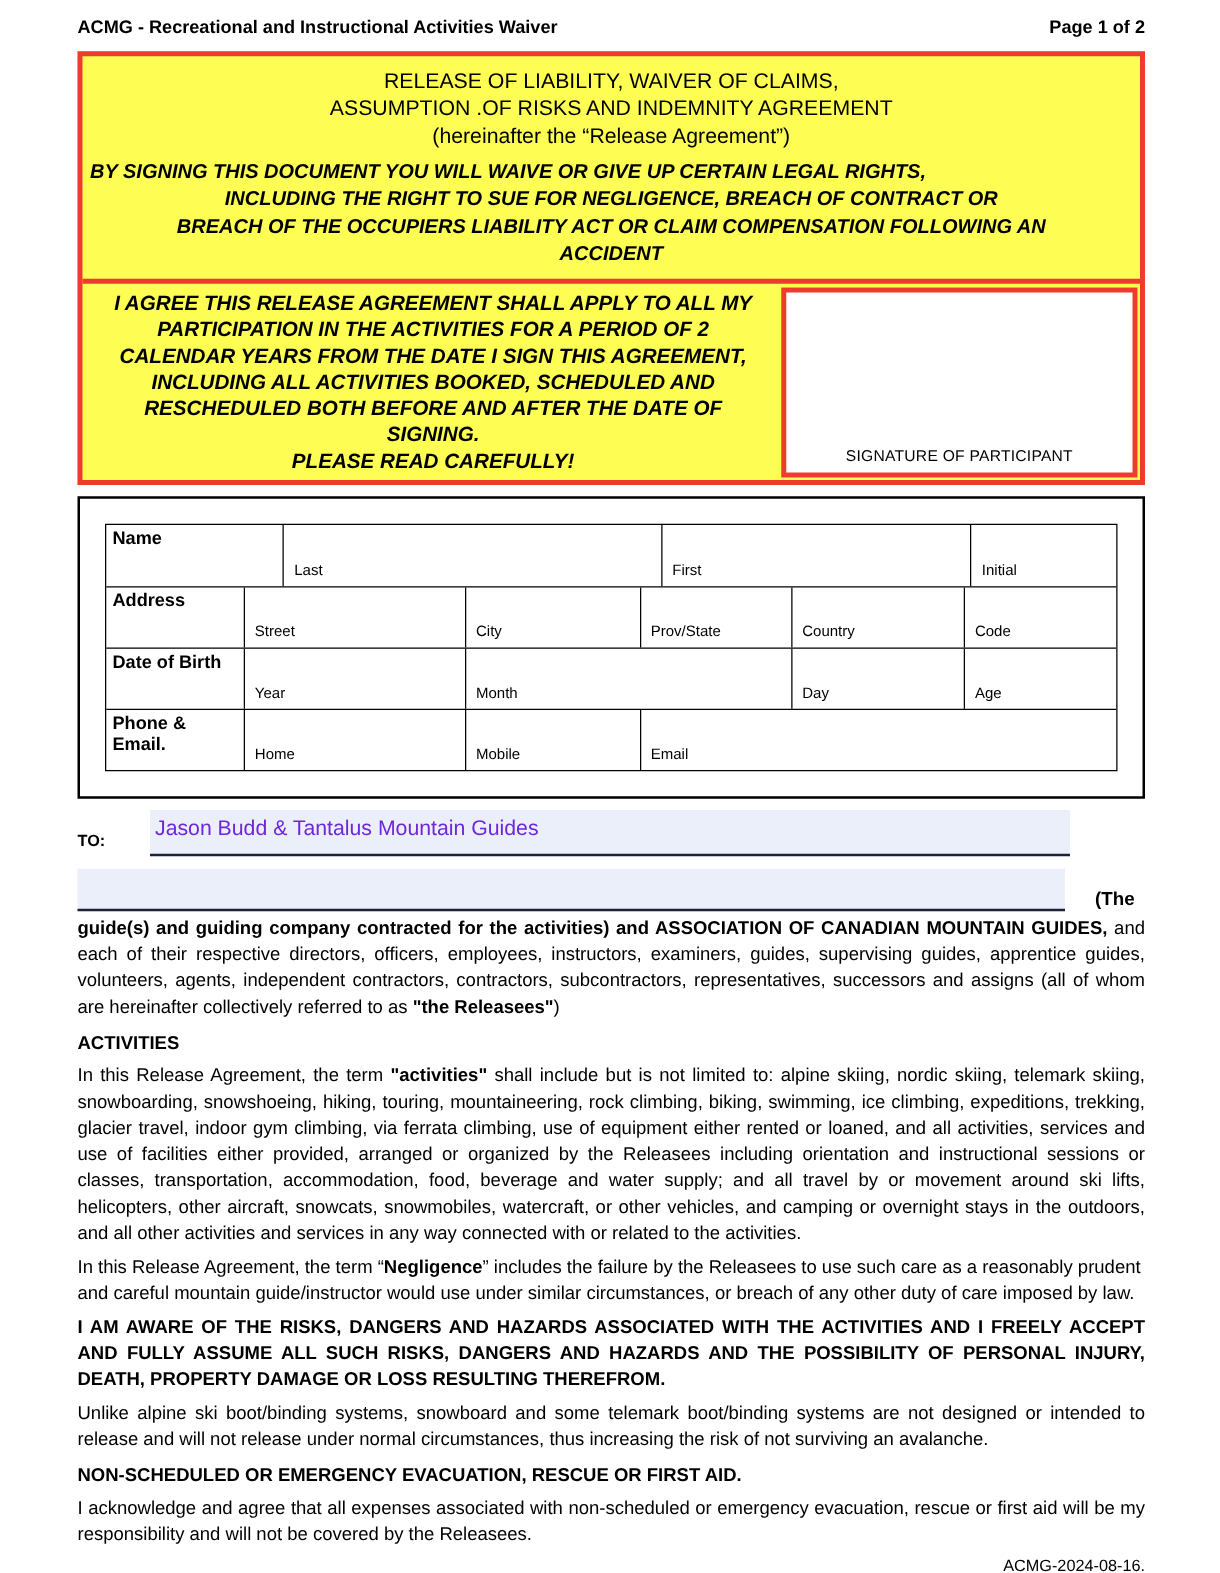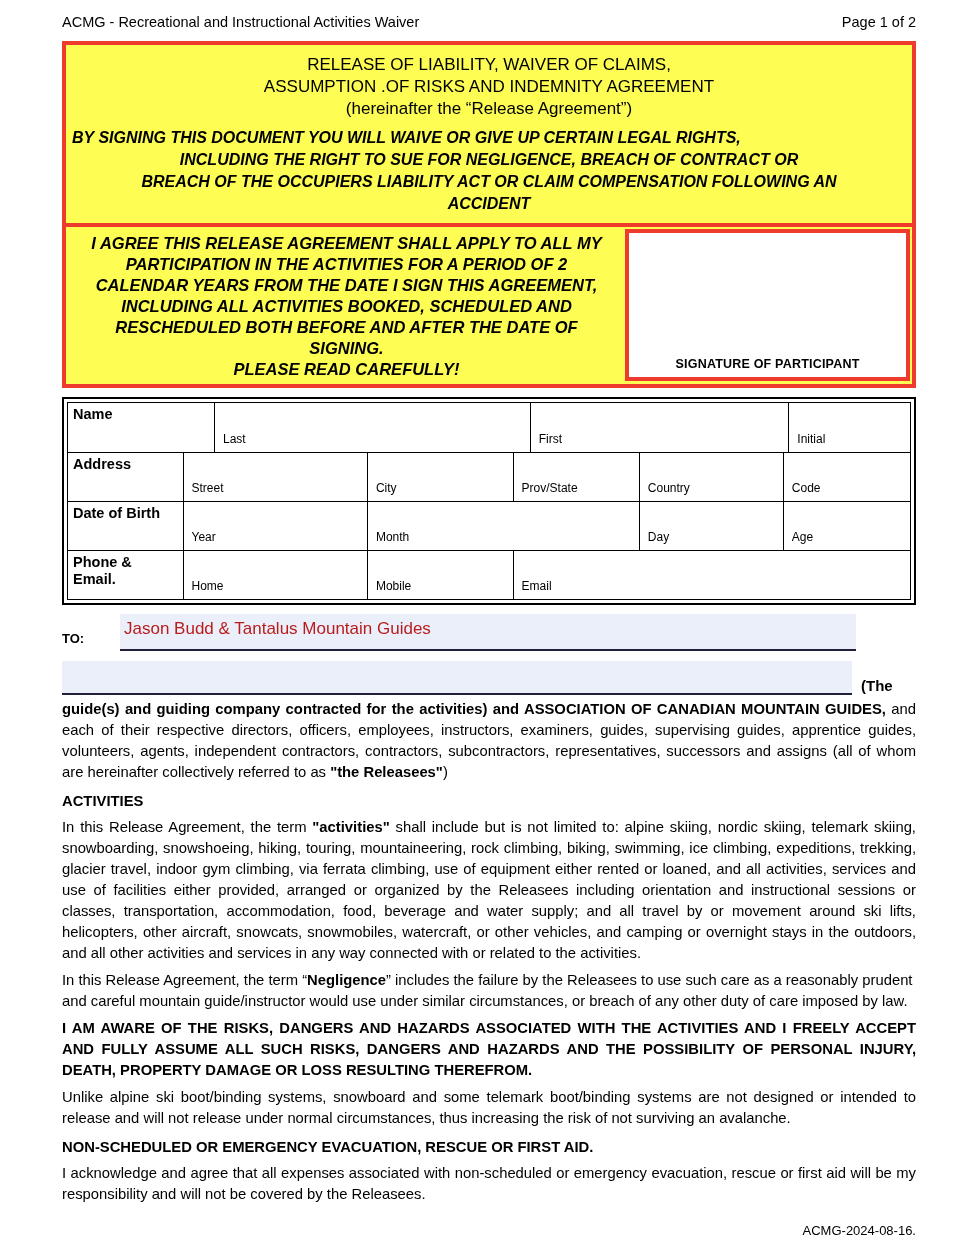--- a/index.html
+++ b/index.html
@@ -11,65 +11,65 @@
     height: 1258px;
     margin: 0 auto;
     background: #ffffff;
     overflow: hidden;
     display: flex;
     flex-direction: column;
     padding: 14px 60px 20px 62px;
   }
 
   
-  .doc-header { display: flex; justify-content: space-between; align-items: baseline; font-size: 14.5px; font-weight: normal; }
+  .doc-header { display: flex; justify-content: space-between; align-items: baseline; font-size: 14.5px; font-weight: bold; }
 
   
   .notice-box { margin-top: 11px; border: 4px solid #ee3b2d; background: #fdfd54; }
   .notice-top { padding: 9px 6px 8px 6px; border-bottom: 4px solid #ee3b2d; }
   .title-line { text-align: center; font-weight: normal; font-size: 17px; line-height: 22px; }
   .warning-block { margin-top: 7px; }
   .warn-line { text-align: center; font-weight: bold; font-size: 16px; line-height: 22px; font-style: italic; }
   .warn-line.first { text-align: left; }
-  .notice-bottom { display: flex; align-items: flex-start; }
+  .notice-bottom { display: flex; align-items: center; }
   .agreement-area { flex: 1; padding: 6px 10px 4px 12px; text-align: center; }
   .agreement-text { font-weight: bold; font-style: italic; font-size: 16.5px; line-height: 21px; }
   .read-carefully { font-weight: bold; font-style: italic; font-size: 16.5px; line-height: 21px; }
   .signature-box {
     width: 285px; background: #ffffff; border: 4px solid #ee3b2d; margin: 2px 2px 2px 0;
     position: relative; min-height: 152px;
   }
   .signature-label {
     position: absolute; bottom: 6px; left: 0; right: 0;
-    text-align: center; font-weight: bold; font-size: 12.5px; letter-spacing: 0.2px;
+    text-align: center; font-weight: normal; font-size: 12.5px; letter-spacing: 0.2px;
   }
 
   
-  .info-table { margin-top: 9px; border: 2px solid #000; padding: 3px; }
+  .info-table { margin-top: 9px; border: 2px solid #000; padding: 20px; }
   .info-table-inner { border: 1px solid #000; }
   .trow { display: flex; height: 49px; border-top: 1px solid #000; }
   .trow:first-child { border-top: none; }
   .tcell { border-left: 1px solid #000; position: relative; }
   .tcell:first-child { border-left: none; }
   .th { font-weight: bold; font-size: 14.5px; padding: 3px 5px; line-height: 17px; }
   .sublabel { position: absolute; left: 8px; bottom: 6px; font-size: 12px; color: #000; }
   .cw-136 { width: 13.6%; } .cw-392 { width: 39.2%; margin-left: 36px; } .cw-321 { width: 32.1%; }
   .cw-151 { width: 15.1%; } .cw-219 { width: 21.9%; } .cw-173 { width: 17.3%; }
   .cw-150 { width: 15.0%; } .cw-171 { width: 17.1%; } .cw-323 { width: 32.3%; }
   .cw-322 { width: 32.2%; }
 
   
   .to-section { margin-top: 9px; }
   .to-row1 { display: flex; align-items: flex-end; margin-right: 60px; }
   .to-label { font-weight: bold; font-size: 13px; width: 58px; padding-bottom: 5px; }
   .field { background: #ebeffa; border-bottom: 2px solid #20203a; }
-  .field-1 { flex: 1; height: 37px; font-size: 17px; color: #b91c1c; padding: 5px 2px 2px 4px; }
+  .field-1 { flex: 1; height: 37px; font-size: 17px; color: #6d28d9; padding: 5px 2px 2px 4px; }
   .to-row2 { display: flex; align-items: flex-end; margin-top: 10px; }
   .field-2 { flex: 1; height: 34px; }
-  .to-suffix { width: 64px; font-weight: bold; font-size: 15px; padding-left: 9px; line-height: 18px; }
+  .to-suffix { width: 64px; font-weight: bold; font-size: 15px; padding-left: 24px; line-height: 18px; }
 
   
   .body-copy { font-size: 14.8px; line-height: 21px; }
   .para { margin-top: 6px; text-align: justify; }
   .para.no-just { text-align: left; }
   .heading { margin-top: 8px; font-weight: bold; font-size: 14.8px; line-height: 20px; }
   .bold { font-weight: bold; }
   .first-para { margin-top: 4px; }
 
   

